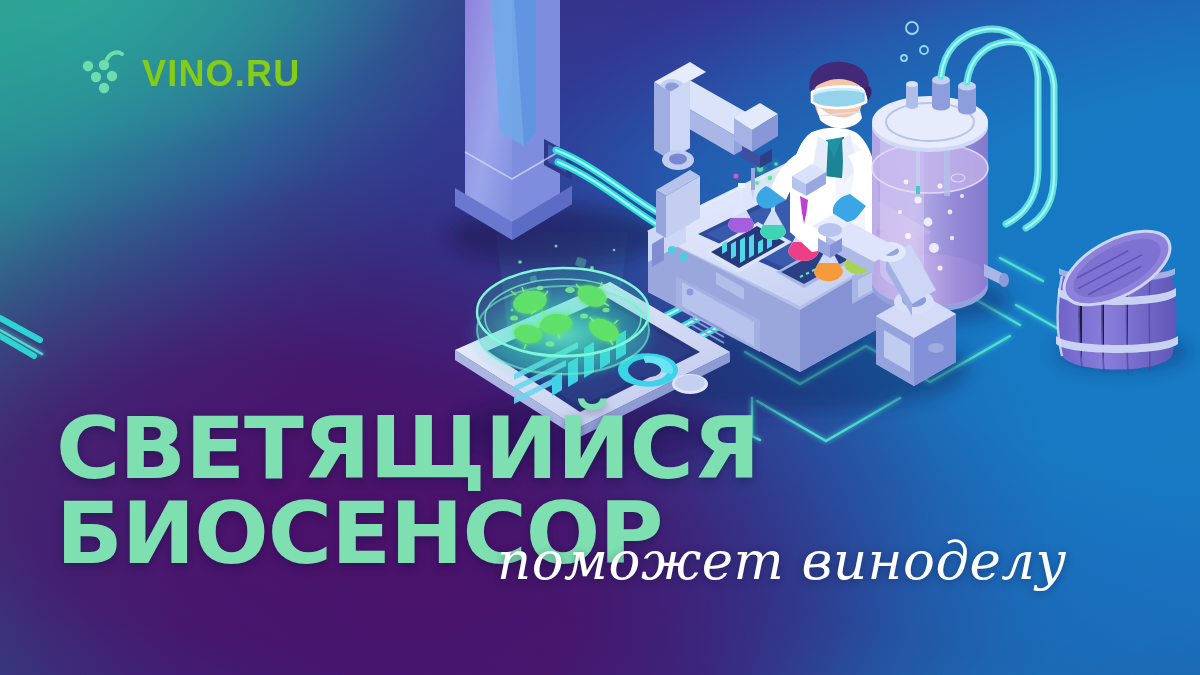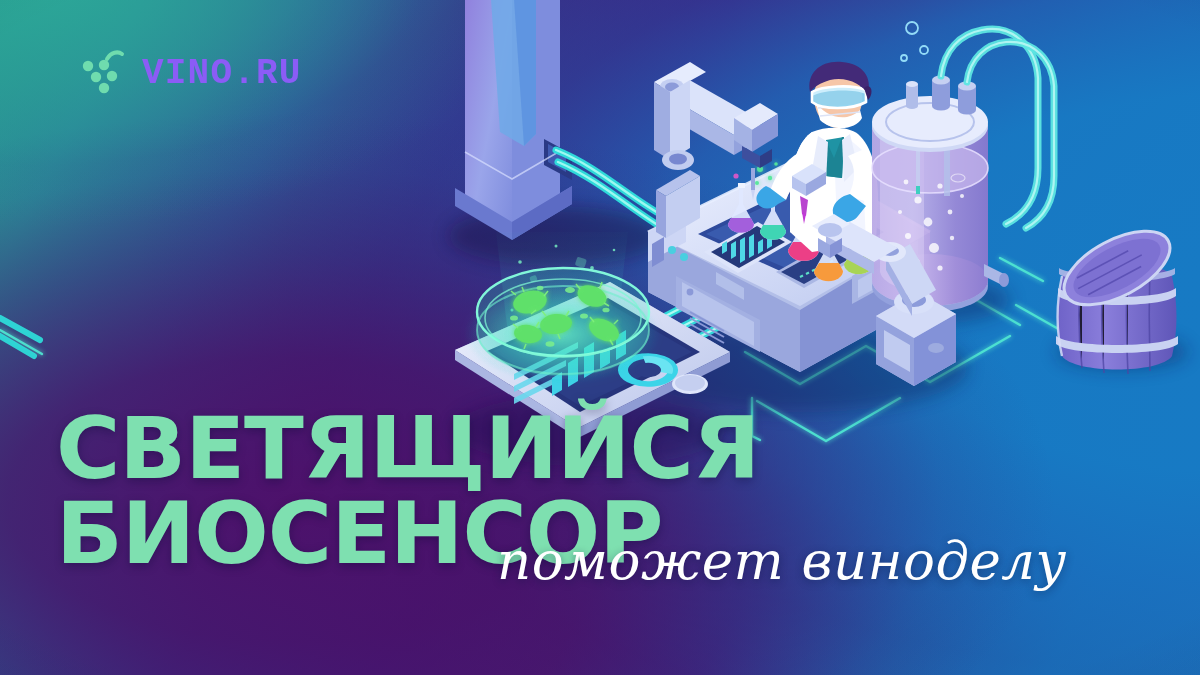--- a/index.html
+++ b/index.html
@@ -30,21 +30,21 @@
       rgba(44,170,152,.92) 0%, rgba(42,158,150,.62) 34%,
       rgba(40,120,148,.22) 62%, rgba(40,100,150,0) 82%);}
   .bg-vig{position:absolute;inset:0;
     background:radial-gradient(130% 120% at 50% 48%,
       rgba(0,0,0,0) 52%, rgba(4,8,40,.20) 86%, rgba(3,6,34,.34) 100%);}
 
   
   .logo{position:absolute;left:80px;top:48px;display:flex;align-items:center;gap:16px;}
   .logo-mark{width:46px;height:52px;position:relative;flex:none;}
   .logo-text{font-weight:700;font-size:36px;letter-spacing:1.2px;
-    color:#8b5cf6;white-space:nowrap;line-height:1;font-family:Liberation Mono, monospace;}
+    color:#84cc16;white-space:nowrap;line-height:1;}
 
   
   .headline{position:absolute;left:56px;top:410px;width:560px;}
   .hl-line{color:#7ee0b0;font-weight:700;line-height:.90;white-space:nowrap;
     font-family:"DejaVu Sans","Liberation Sans",sans-serif;
     text-shadow:0 3px 10px rgba(10,10,50,.34);}
   .hl-1{font-size:86px;letter-spacing:-1px;transform:scaleX(1.02);transform-origin:left;}
   .hl-2{font-size:86px;letter-spacing:-1px;margin-top:8px;transform:scaleX(1.02);transform-origin:left;}
   .subline{position:absolute;left:497px;top:534px;color:#ffffff;
     font-family:"DejaVu Serif","Liberation Serif",serif;

